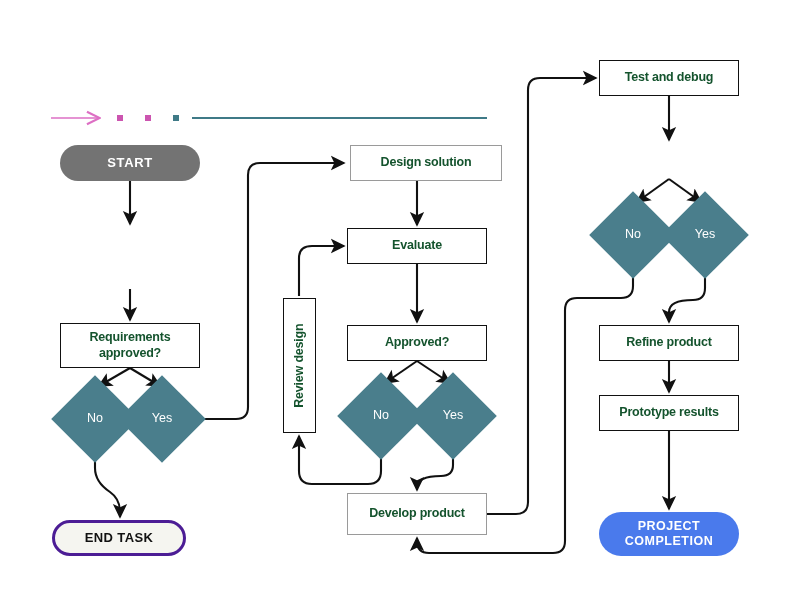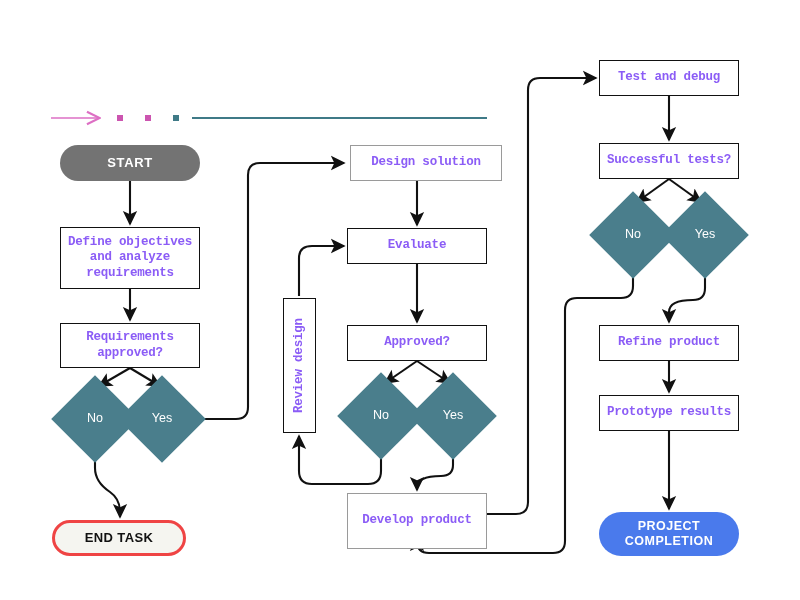--- a/index.html
+++ b/index.html
@@ -39,23 +39,22 @@
     display: block;
     line-height: 1.22;
     white-space: pre-line;
   }
   
   .box {
     background: #ffffff;
     border: 1.6px solid #111111;
     font-weight: bold;
     font-size: 12.5px;
-    color: #8b5cf6;
+    color: #14532d;
     letter-spacing: -0.2px;
-    font-family: Liberation Mono, monospace;
   }
   .box.gray {
     border-color: #9a9a9a;
   }
   
   .terminator-start {
     background: #737373;
     border-radius: 22px;
     color: #ffffff;
     font-weight: bold;
@@ -67,21 +66,21 @@
     background: #4a7aec;
     border-radius: 26px;
     color: #ffffff;
     font-weight: bold;
     font-size: 12.5px;
     letter-spacing: 0.5px;
   }
   
   .terminator-end {
     background: #f5f5f0;
-    border: 3px solid #ef4444;
+    border: 3px solid #4c1d95;
     border-radius: 22px;
     color: #111111;
     font-weight: bold;
     font-size: 13px;
     letter-spacing: 0.4px;
   }
   
   .diamond {
     background: transparent;
   }
@@ -176,25 +175,20 @@
       <path d="M669,361 L669,392"></path>
 
       <path d="M669,431 L669,509"></path>
     </g>
   </svg>
 
   <div class="node terminator-start" style="left:60px; top:145px; width:140px; height:36px;">
     <span class="node-label">START</span>
   </div>
 
-  <div class="node box" style="left:60px; top:227px; width:140px; height:62px;">
-    <span class="node-label">Define objectives
-and analyze
-requirements</span>
-  </div>
 
   <div class="node box" style="left:60px; top:323px; width:140px; height:45px;">
     <span class="node-label">Requirements
 approved?</span>
   </div>
 
   <div class="node diamond" style="left:64px; top:388px; width:62px; height:62px;">
     <span class="dshape"></span>
     <span class="node-label">No</span>
   </div>
@@ -227,31 +221,28 @@
 
   <div class="node diamond" style="left:422px; top:385px; width:62px; height:62px;">
     <span class="dshape"></span>
     <span class="node-label">Yes</span>
   </div>
 
   <div class="node box vbox" style="left:283px; top:298px; width:33px; height:135px;">
     <span class="node-label">Review design</span>
   </div>
 
-  <div class="node box gray" style="left:347px; top:493px; width:140px; height:56px;">
+  <div class="node box gray" style="left:347px; top:493px; width:140px; height:42px;">
     <span class="node-label">Develop product</span>
   </div>
 
   <div class="node box" style="left:599px; top:60px; width:140px; height:36px;">
     <span class="node-label">Test and debug</span>
   </div>
 
-  <div class="node box" style="left:599px; top:143px; width:140px; height:36px;">
-    <span class="node-label">Successful tests?</span>
-  </div>
 
   <div class="node diamond" style="left:602px; top:204px; width:62px; height:62px;">
     <span class="dshape"></span>
     <span class="node-label">No</span>
   </div>
 
   <div class="node diamond" style="left:674px; top:204px; width:62px; height:62px;">
     <span class="dshape"></span>
     <span class="node-label">Yes</span>
   </div>

